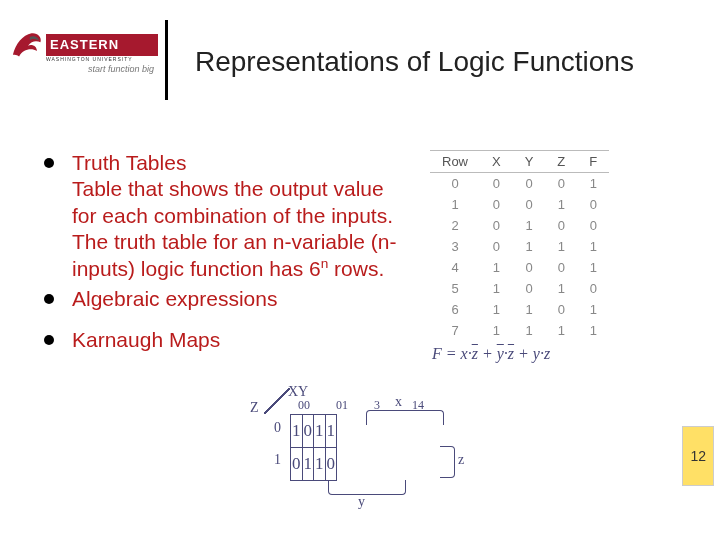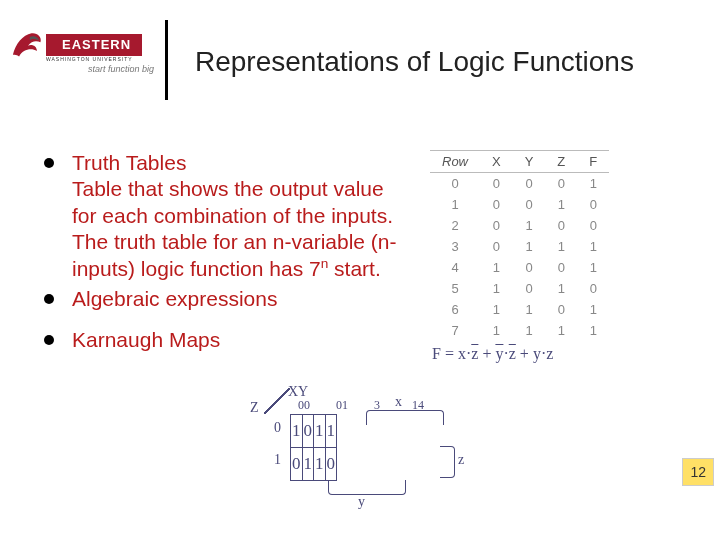--- a/index.html
+++ b/index.html
@@ -34,29 +34,29 @@
     position: absolute;
     left: 0;
     top: -2px;
     width: 36px;
     height: 32px;
   }
   .logo-text {
     position: absolute;
     left: 36px;
     top: 4px;
-    width: 96px;
+    width: 112px;
     height: 22px;
     background: #a6192e;
     color: #fff;
     font-size: 13px;
     font-weight: bold;
     letter-spacing: 1px;
     line-height: 22px;
-    padding-left: 16px;
+    padding-left: 4px;
     box-sizing: border-box;
   }
   .logo-sub {
     position: absolute;
     left: 36px;
     top: 26px;
     font-size: 5px;
     letter-spacing: 1px;
     color: #333;
   }
@@ -107,21 +107,21 @@
     line-height: 1.25;
     color: #b91c1c;
   }
   .b1 .text { max-width: 340px; }
   .page-num {
     position: absolute;
     right: 6px;
     bottom: 54px;
     background: #ffe066;
     border: 1px solid #ccc;
-    padding: 5px 7px;
+    padding: 21px 7px;
     font-size: 14px;
     color: #333;
   }
   
   .truthtable {
     position: absolute;
     left: 430px;
     top: 150px;
     font-size: 13px;
     color: #888;
@@ -130,30 +130,31 @@
   .truthtable th, .truthtable td {
     padding: 3px 12px;
     text-align: center;
     font-weight: normal;
   }
   .truthtable thead th {
     color: #555;
     border-top: 1px solid #bbb;
     border-bottom: 1px solid #bbb;
   }
-  .truthtable thead th:first-child { font-style: italic; }
+  .truthtable thead th:first-child { }
   
   .alg {
     position: absolute;
     left: 432px;
     top: 345px;
     font-family: "Comic Sans MS", cursive;
     font-size: 16px;
     color: #4a4a7a;
     white-space: nowrap;
+    font-style: italic;
   }
   .ov { text-decoration: overline; }
   
   .kmap-wrap {
     position: absolute;
     left: 240px;
     top: 388px;
     font-family: "Comic Sans MS", cursive;
     color: #4a4a7a;
     font-size: 15px;
@@ -218,21 +219,21 @@
     </div>
     <div class="vrule"></div>
     <div class="title">Representations of Logic Functions</div>
   </div>
 
   <div class="content">
     <div class="bullet b1">
       <div class="dot"></div>
       <div class="text">
         <span>Truth Tables</span><br>
-        <span>Table that shows the output value for each combination of the inputs. The truth table for an n-variable (n-inputs) logic function has 7</span><sup>n</sup><span> start.</span>
+        <span>Table that shows the output value for each combination of the inputs. The truth table for an n-variable (n-inputs) logic function has 6</span><sup>n</sup><span> rows.</span>
       </div>
     </div>
     <div class="bullet">
       <div class="dot"></div>
       <div class="text">Algebraic expressions</div>
     </div>
     <div class="bullet" style="margin-top:14px">
       <div class="dot"></div>
       <div class="text">Karnaugh Maps</div>
     </div>

